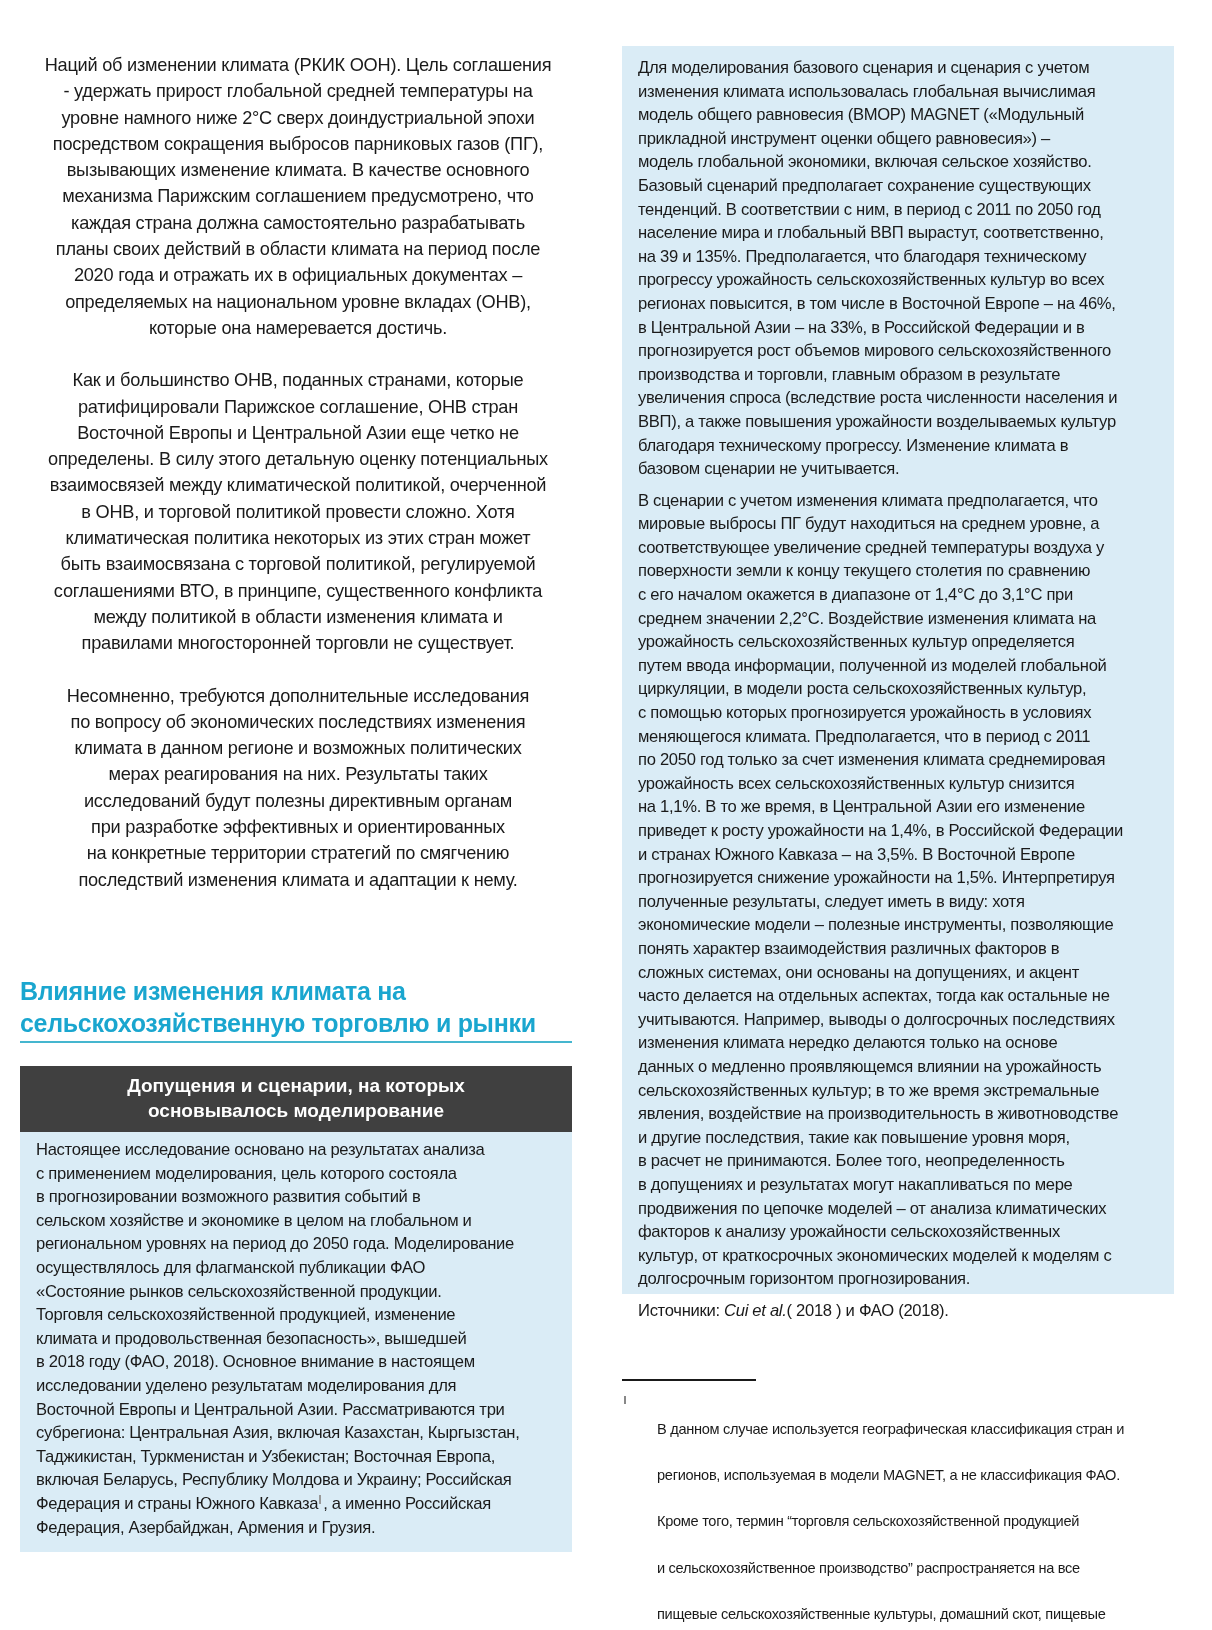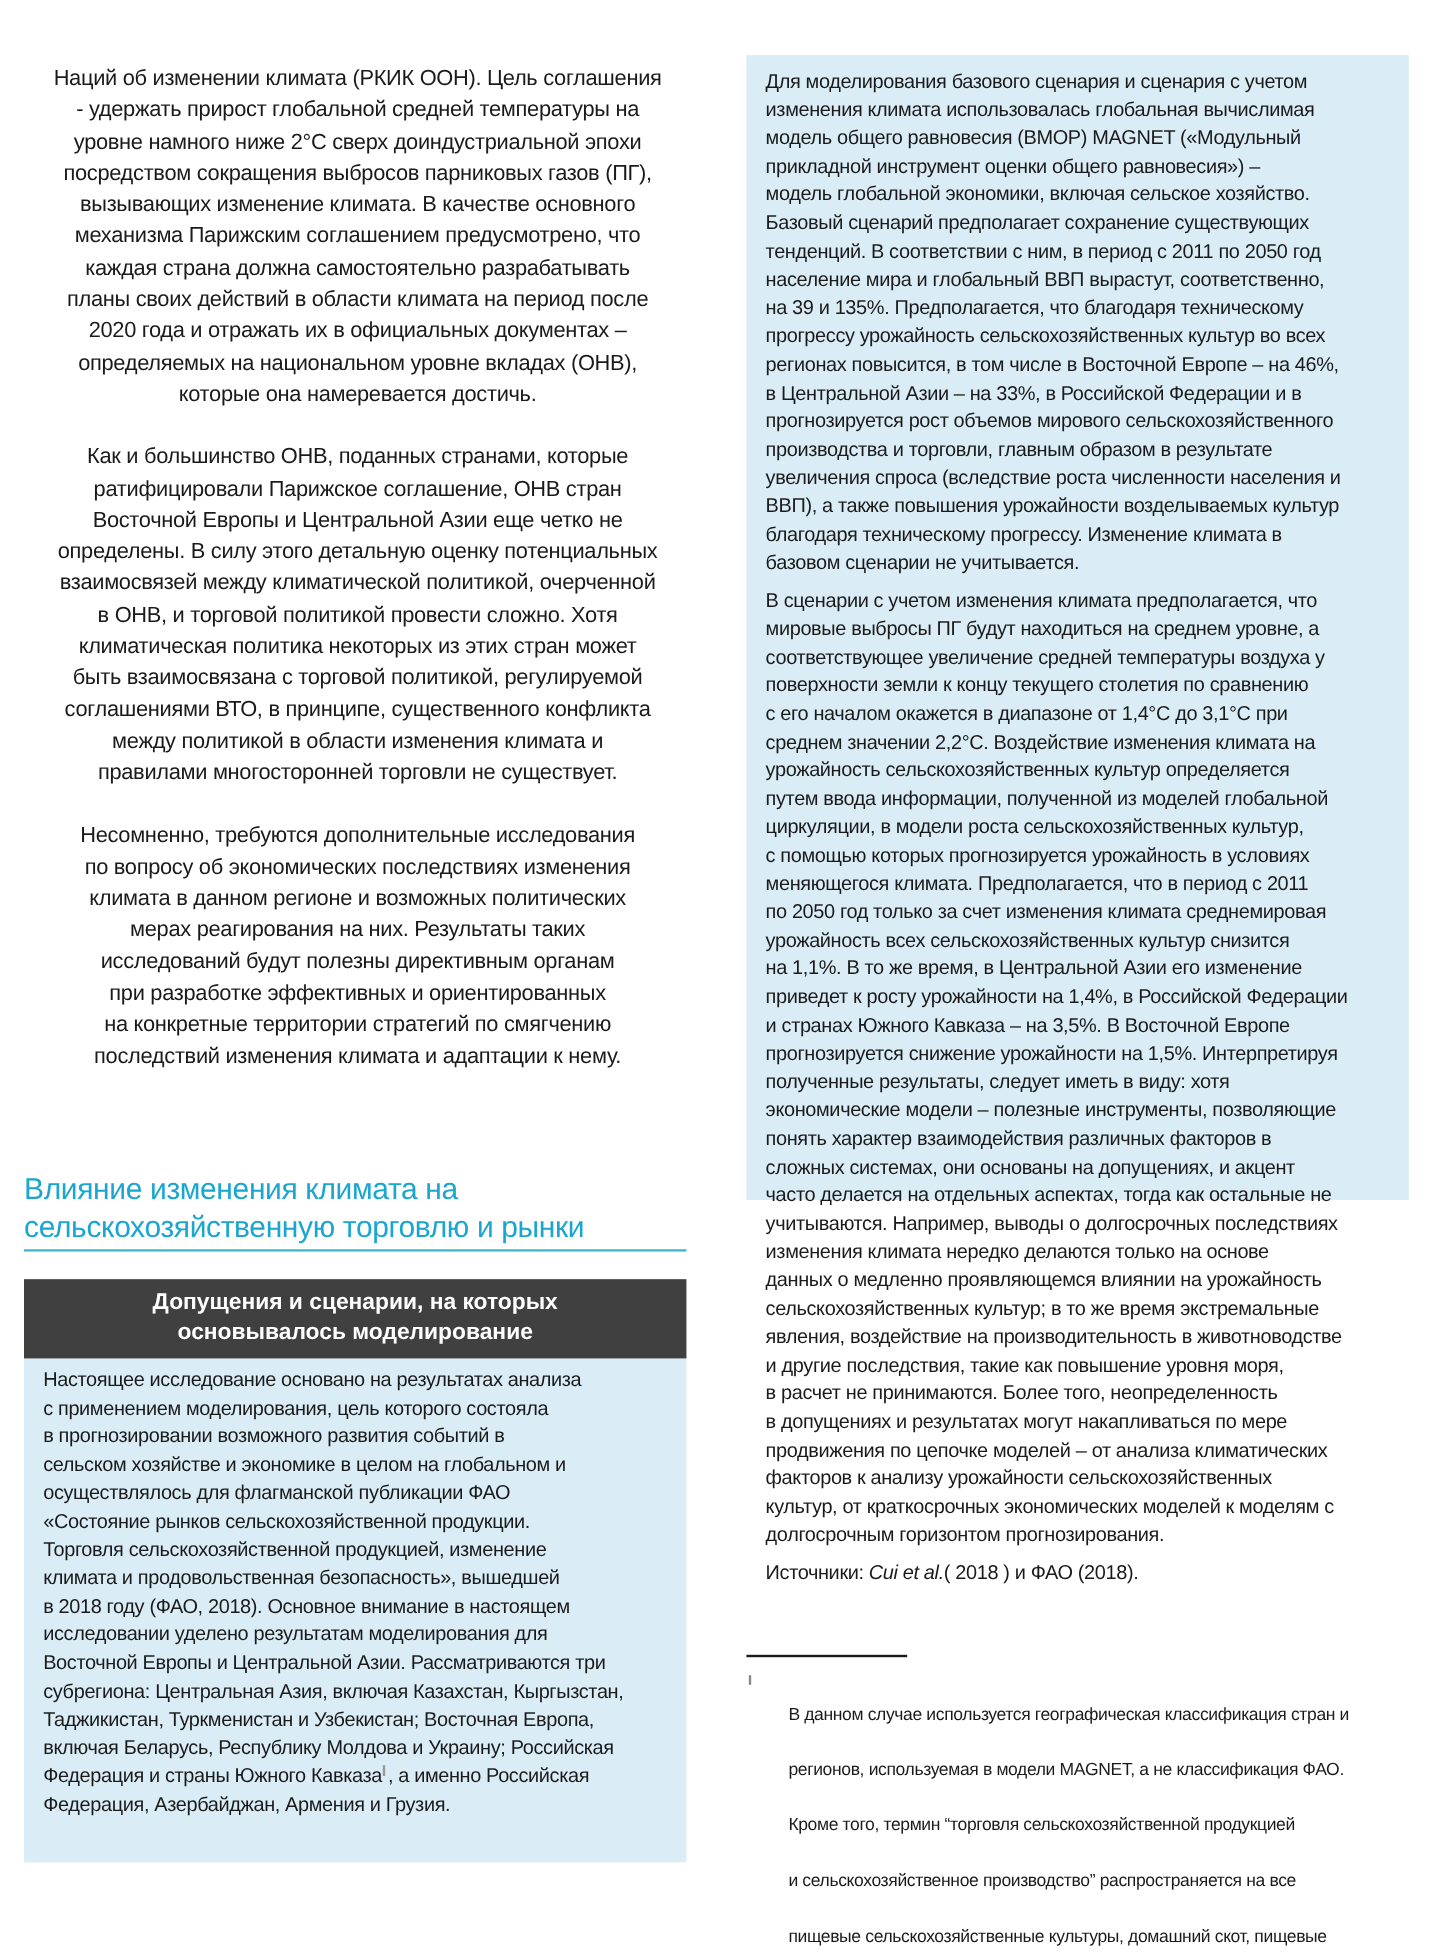--- a/index.html
+++ b/index.html
@@ -32,21 +32,21 @@
       text-align: center; font-weight: bold; font-size: 19px; line-height: 25px;
       padding-top: 7px; box-sizing: border-box;
     }
     .box-left-header .ln { display: block; }
     .box-text {
       font-size: 16.6px; line-height: 23.6px; letter-spacing: -0.3px; color: #1a1a1a;
     }
     .box-text .ln { display: block; white-space: nowrap; }
     .box-left-body { padding: 6px 0 0 16px; }
     .box-right {
-      position: absolute; left: 622px; top: 46px; width: 552px; height: 954px; background: #daecf6;
+      position: absolute; left: 622px; top: 46px; width: 552px; height: 1248px; background: #daecf6;
     }
     .box-right-body { padding: 10px 0 0 16px; }
     .box-right-body .para { margin-bottom: 8px; }
     .sources i { font-style: italic; }
     .fn-rule {
       position: absolute; left: 622px; top: 1379px; width: 134px; height: 1.5px; background: #1a1a1a;
     }
     .fn-marker {
       position: absolute; left: 624px; top: 1396px; width: 2px; height: 8px; background: #888;
     }
@@ -94,36 +94,37 @@
     <span class="ln">по вопросу об экономических последствиях изменения</span>
     <span class="ln">климата в данном регионе и возможных политических</span>
     <span class="ln">мерах реагирования на них. Результаты таких</span>
     <span class="ln">исследований будут полезны директивным органам</span>
     <span class="ln">при разработке эффективных и ориентированных</span>
     <span class="ln">на конкретные территории стратегий по смягчению</span>
     <span class="ln">последствий изменения климата и адаптации к нему.</span>
   </p>
 </div>
 
-<h2 class="section-title" style="margin:0;font-weight:normal;">
+<h2 class="section-title" style="margin:0;font-weight:bold;">
   <span class="ln">Влияние изменения климата на</span>
   <span class="ln">сельскохозяйственную торговлю и рынки</span>
 </h2>
 <div class="section-rule"></div>
 
 <div class="box-left">
   <div class="box-left-header">
     <span class="ln">Допущения и сценарии, на которых</span>
     <span class="ln">основывалось моделирование</span>
   </div>
   <div class="box-left-body box-text">
     <span class="ln">Настоящее исследование основано на результатах анализа</span>
     <span class="ln">с применением моделирования, цель которого состояла</span>
     <span class="ln">в прогнозировании возможного развития событий в</span>
     <span class="ln">сельском хозяйстве и экономике в целом на глобальном и</span>
+    <span class="ln">региональном уровнях на период до 2050 года. Моделирование</span>
     <span class="ln">осуществлялось для флагманской публикации ФАО</span>
     <span class="ln">«Состояние рынков сельскохозяйственной продукции.</span>
     <span class="ln">Торговля сельскохозяйственной продукцией, изменение</span>
     <span class="ln">климата и продовольственная безопасность», вышедшей</span>
     <span class="ln">в 2018 году (ФАО, 2018). Основное внимание в настоящем</span>
     <span class="ln">исследовании уделено результатам моделирования для</span>
     <span class="ln">Восточной Европы и Центральной Азии. Рассматриваются три</span>
     <span class="ln">субрегиона: Центральная Азия, включая Казахстан, Кыргызстан,</span>
     <span class="ln">Таджикистан, Туркменистан и Узбекистан; Восточная Европа,</span>
     <span class="ln">включая Беларусь, Республику Молдова и Украину; Российская</span>

